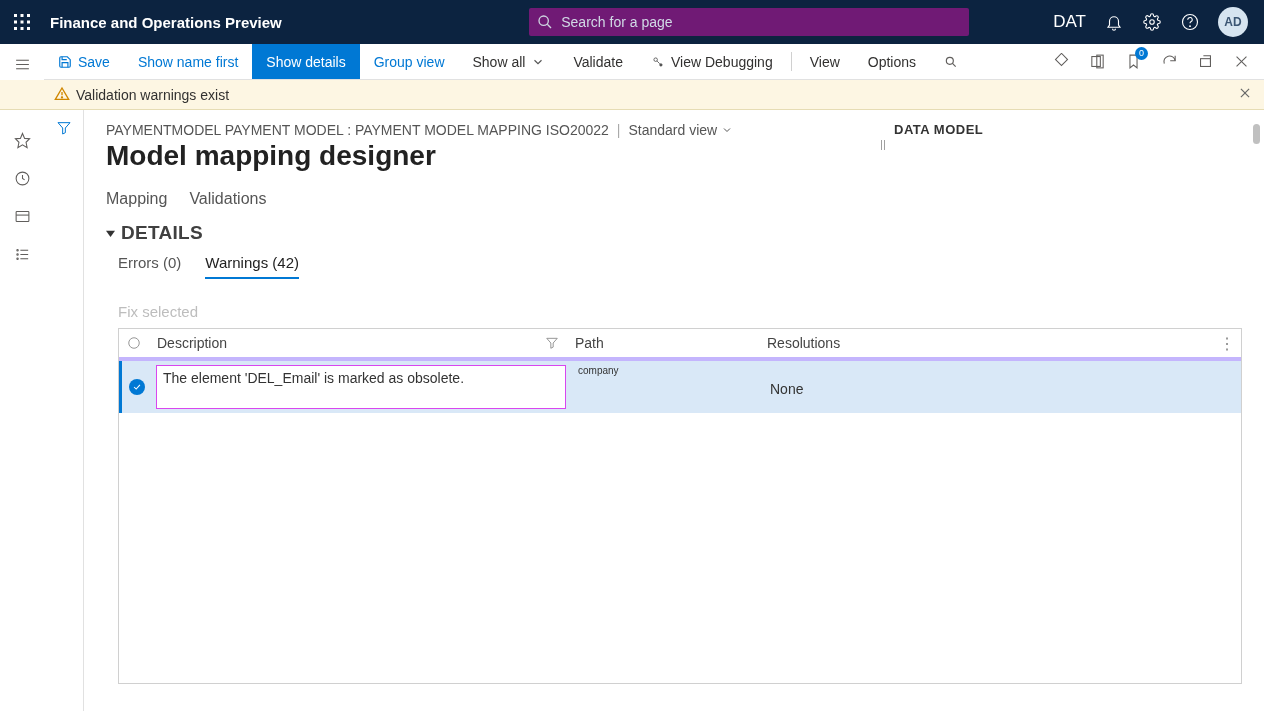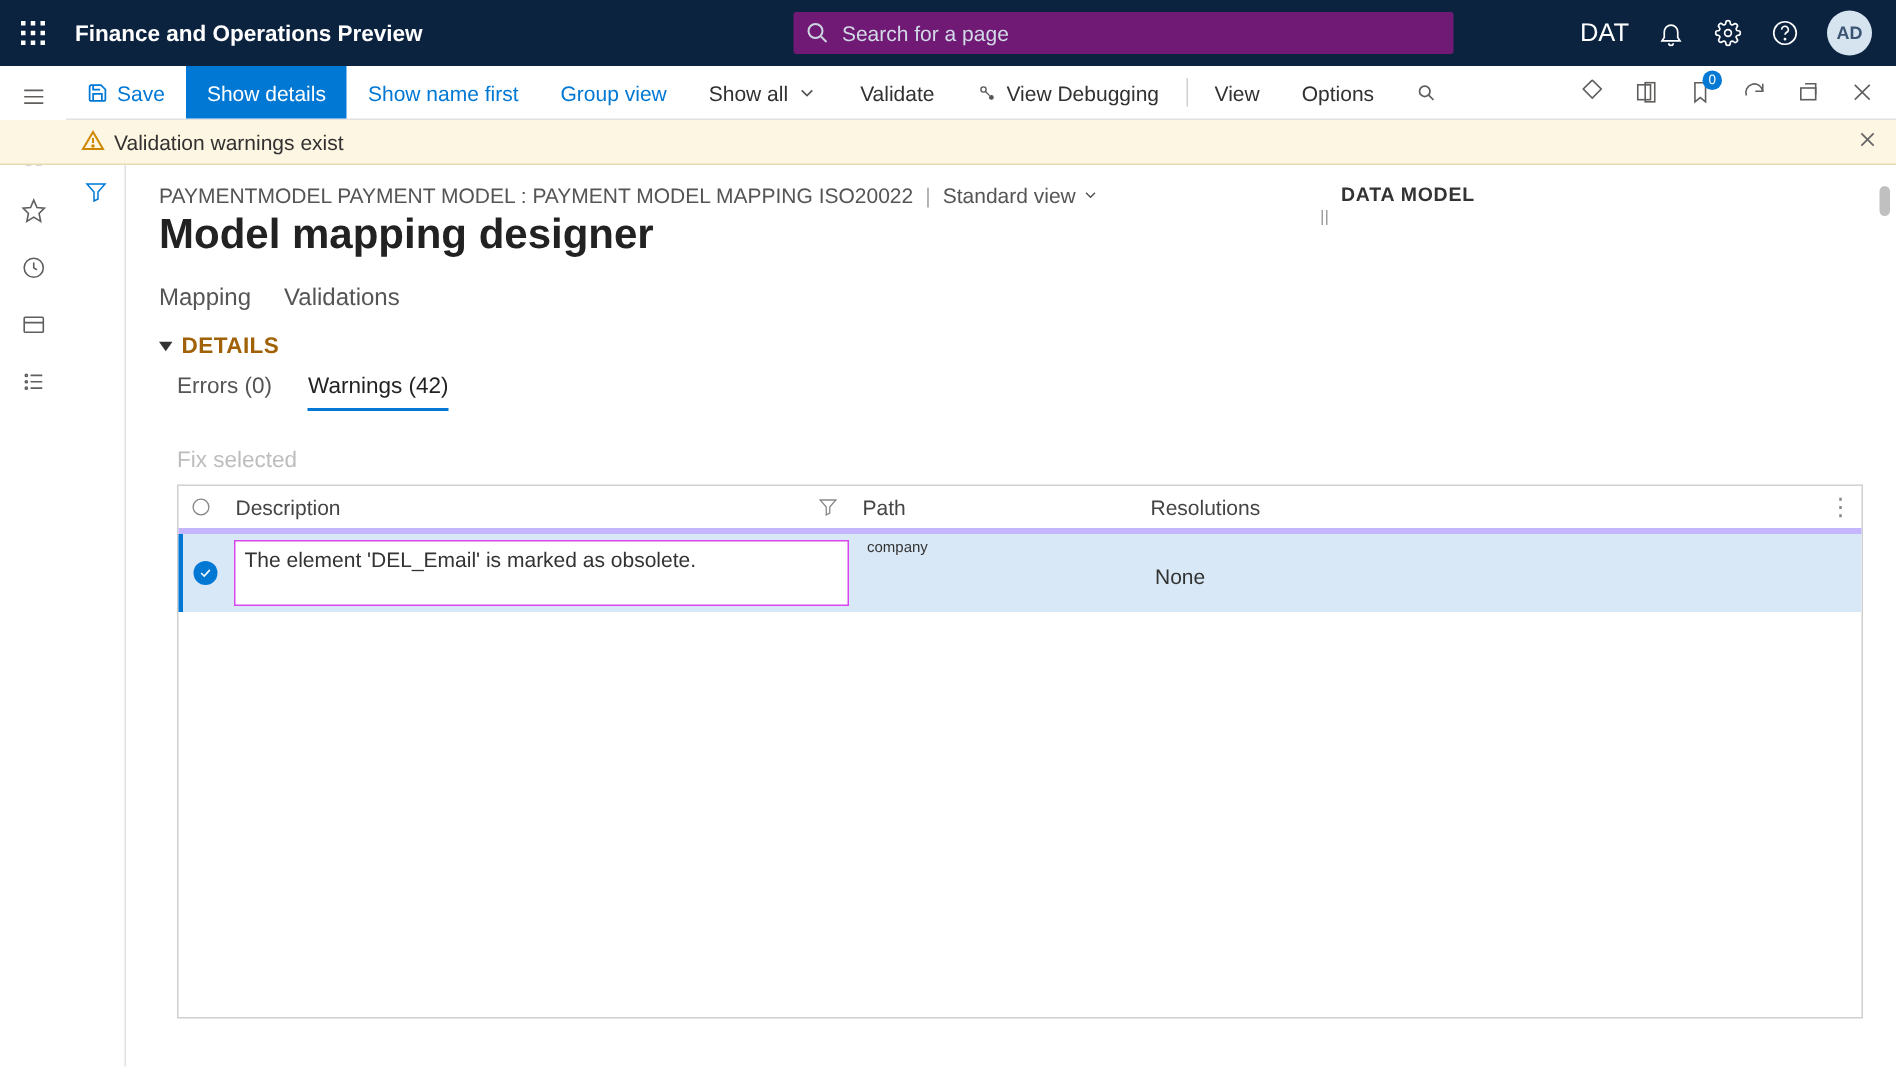--- a/index.html
+++ b/index.html
@@ -50,21 +50,21 @@
 
 
 .main { position: absolute; left: 84px; right: 0; top: 110px; bottom: 0; padding: 12px 22px 0 22px; overflow: hidden; }
 .breadcrumb { font-size: 14px; color: #555; display: flex; align-items: center; gap: 8px; }
 .breadcrumb .sep { color: #aaa; }
 .page-title { font-size: 28px; font-weight: 600; color: #222; margin-top: 2px; }
 
 .tabs { display: flex; gap: 22px; margin-top: 18px; font-size: 16px; }
 .tab { color: #555; cursor: pointer; padding-bottom: 4px; }
 
-.details-header { display: flex; align-items: center; gap: 6px; margin-top: 10px; font-size: 15px; font-weight: 700; color: #a16207; text-transform: uppercase; letter-spacing: 0.3px; }
+.details-header { display: flex; align-items: center; gap: 6px; margin-top: 10px; font-size: 19px; font-weight: 700; color: #404040; text-transform: uppercase; letter-spacing: 0.3px; }
 .details-header svg { width: 9px; height: 9px; fill: #333; }
 
 .subtabs { display: flex; gap: 24px; margin-top: 10px; margin-left: 12px; font-size: 15px; }
 .subtab { color: #555; cursor: pointer; padding-bottom: 6px; }
 .subtab.active { color: #222; border-bottom: 2px solid #0078d4; }
 
 .fix-row { margin-top: 24px; margin-left: 12px; font-size: 15px; color: #bdbdbd; cursor: default; }
 
 
 .grid { margin-top: 8px; margin-left: 12px; border: 1px solid #d0d0d0; background: #fff; position: relative; }
@@ -189,25 +189,25 @@
 
 <div class="commandbar">
   <div class="cmd-btn">
     <svg viewBox="0 0 24 24" fill="none" stroke="#0078d4" stroke-width="2">
         <path d="M19 21H5a2 2 0 01-2-2V5a2 2 0 012-2h11l5 5v11a2 2 0 01-2 2z"></path>
         <polyline points="17 21 17 13 7 13 7 21"></polyline>
         <polyline points="7 3 7 8 15 8"></polyline>
       </svg>
     <span>Save</span>
   </div>
+  <div class="cmd-btn">
+      <span>Show name first</span>
+    </div>
   <div class="cmd-btn active">
       <span>Show details</span>
-    </div>
-  <div class="cmd-btn">
-      <span>Show name first</span>
     </div>
   <div class="cmd-btn">
       <span>Group view</span>
     </div>
   <div class="cmd-btn plain">
       <span>Show all</span>
       <span class="chev">
         <svg width="11" height="11" viewBox="0 0 24 24" fill="none" stroke="#555" stroke-width="2">
           <polyline points="6 9 12 15 18 9"></polyline>
         </svg>

